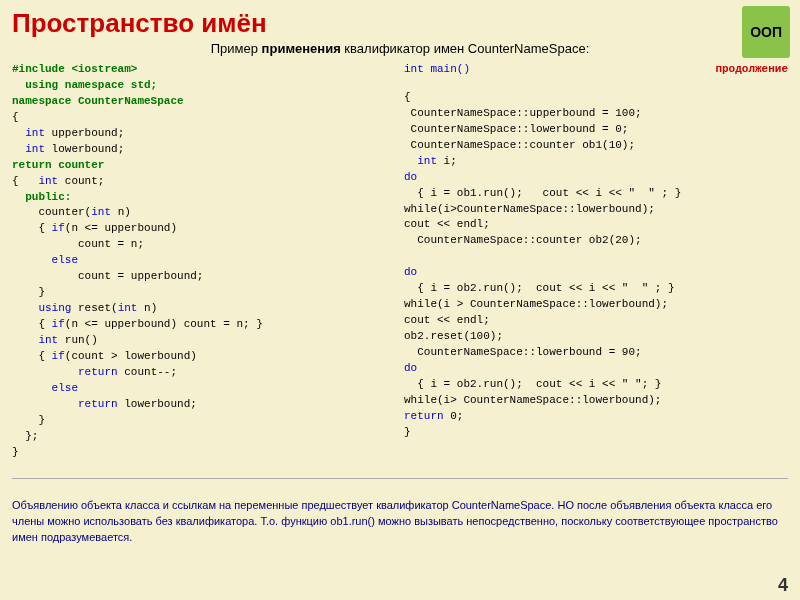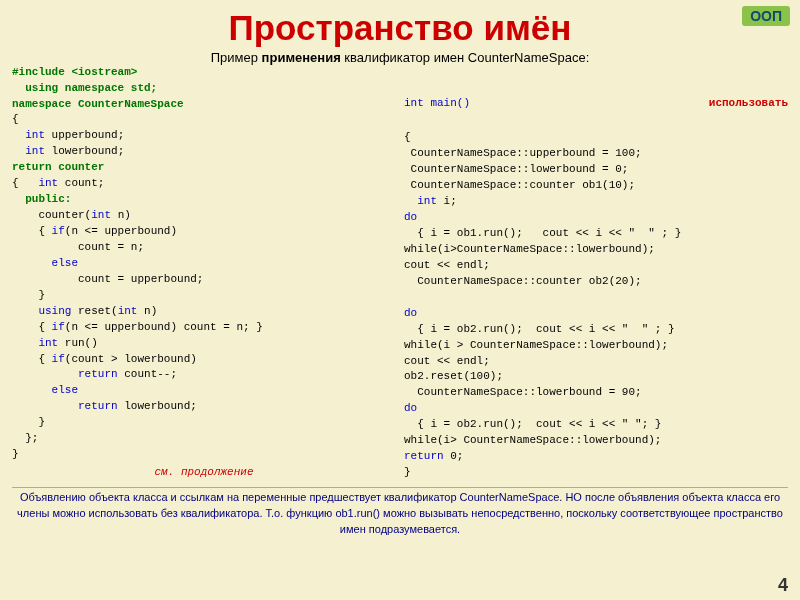--- a/index.html
+++ b/index.html
@@ -13,61 +13,60 @@
     }
 
     .page {
       width: 800px;
       height: 600px;
       background: #f5f0d0;
       padding: 8px 12px;
     }
 
     .header-title {
-      text-align: center;
-      font-size: 35px;
+      text-align: left;
+      font-size: 26px;
       font-weight: bold;
       color: #cc0000;
       margin-bottom: 2px;
     }
 
     .subtitle {
       text-align: center;
       font-size: 13px;
       color: #000;
       margin-bottom: 6px;
     }
     .subtitle .bold { font-weight: bold; margin-top: 48px; }
 
     .oop-badge {
       position: absolute;
       top: 6px;
       right: 10px;
       background: #8bc34a;
-      color: #0c4a6e;
+      color: #000000;
       font-size: 14px;
       font-weight: bold;
-      padding: 2px 8px;
+      padding: 18px 8px;
       border-radius: 3px;
     }
 
     .page-num {
       position: absolute;
       bottom: 4px;
       right: 12px;
       font-size: 18px;
       font-weight: bold;
       color: #333;
     }
 
     .content-area {
       display: flex;
       gap: 8px;
       height: 410px;
-      align-items: flex-end;
     }
 
     .left-panel, .right-panel {
       flex: 1;
       font-family: 'Courier New', Courier, monospace;
       font-size: 11px;
       color: #000;
       line-height: 1.45;
     }
 
@@ -82,22 +81,21 @@
       text-align: center;
       margin-top: 2px;
     }
 
     .footer-text {
       font-size: 11px;
       color: #000080;
       margin-top: 6px;
       line-height: 1.45;
       border-top: 1px solid #aaa;
-      padding-top: 2px;
-      text-align: center;
+      padding-top: 19px;
     }
 
     pre {
       font-family: 'Courier New', Courier, monospace;
       font-size: 11px;
       line-height: 1.45;
       white-space: pre-wrap;
     }
   </style>
 </head>
@@ -133,27 +131,26 @@
     <span class="code-blue">using</span> reset(<span class="code-blue">int</span> n)
     { <span class="code-blue">if</span>(n &lt;= upperbound) count = n; }
     <span class="code-blue">int</span> run()
     { <span class="code-blue">if</span>(count &gt; lowerbound)
           <span class="code-blue">return</span> count--;
       <span class="code-blue">else</span>
           <span class="code-blue">return</span> lowerbound;
     }
   };
 }</pre>
-      <div class="see-more">см. продолжение</div>
     </div>
 
     <div class="right-panel">
-      <div style="display:flex; justify-content:space-between; margin-bottom:18px;">
+      <div style="display:flex; justify-content:space-between; margin-bottom:12px;">
         <span class="code-blue">int main()</span>
-        <span class="code-red">использовать</span>
+        <span class="code-red">продолжение</span>
       </div>
       <pre>{
  CounterNameSpace::upperbound = 100;
  CounterNameSpace::lowerbound = 0;
  CounterNameSpace::counter ob1(10);
   <span class="code-blue">int</span> i;
 <span class="code-blue">do</span>
   { i = ob1.run();   cout &lt;&lt; i &lt;&lt; "  " ; }
 while(i&gt;CounterNameSpace::lowerbound);
 cout &lt;&lt; endl;

